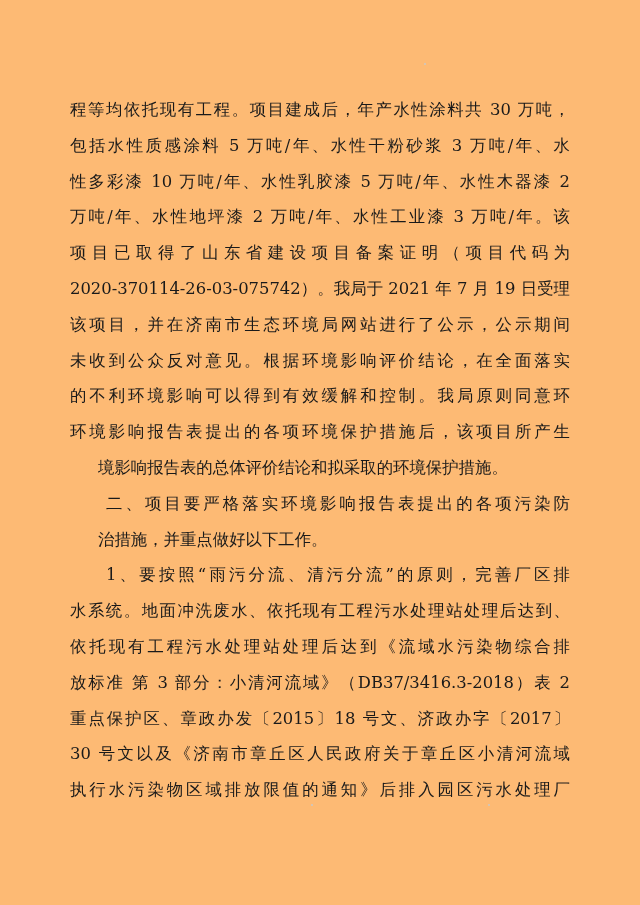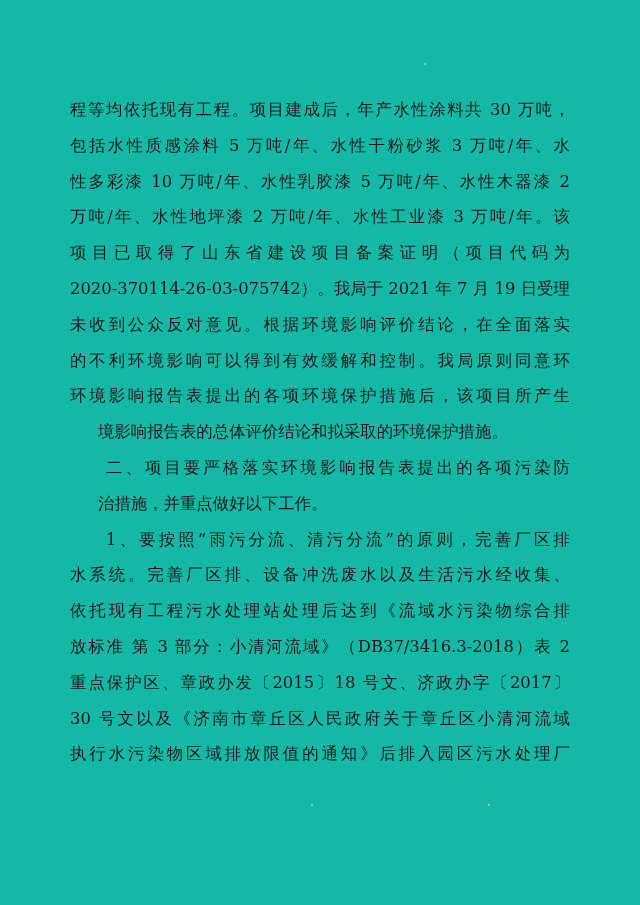--- a/index.html
+++ b/index.html
@@ -12,21 +12,21 @@
       height: 905px;
       position: relative;
       overflow: hidden;
       font-family: "DejaVu Serif", "Liberation Serif", serif;
       color: #1a1a1a;
     }
     .page {
       position: absolute;
       left: 0; top: 0;
       width: 640px; height: 905px;
-      background: #14b8a6;
+      background: #fdba74;
     }
     .content {
       position: absolute;
       left: 70px;
       top: 92px;
       width: 500px;
     }
     .line {
       display: block;
       height: 35.8px;
@@ -57,34 +57,35 @@
 <div class="page">
   <div class="content">
 
     <div>
       <span class="line">程等均依托现有工程。项目建成后，年产水性涂料共 30 万吨，</span>
       <span class="line">包括水性质感涂料 5 万吨/年、水性干粉砂浆 3 万吨/年、水</span>
       <span class="line">性多彩漆 10 万吨/年、水性乳胶漆 5 万吨/年、水性木器漆 2</span>
       <span class="line">万吨/年、水性地坪漆 2 万吨/年、水性工业漆 3 万吨/年。该</span>
       <span class="line">项目已取得了山东省建设项目备案证明（项目代码为</span>
       <span class="line">2020-370114-26-03-075742）。我局于 2021 年 7 月 19 日受理</span>
+      <span class="line">该项目，并在济南市生态环境局网站进行了公示，公示期间</span>
       <span class="line">未收到公众反对意见。根据环境影响评价结论，在全面落实</span>
       <span class="line">的不利环境影响可以得到有效缓解和控制。我局原则同意环</span>
       <span class="line">环境影响报告表提出的各项环境保护措施后，该项目所产生</span>
       <span class="line last">境影响报告表的总体评价结论和拟采取的环境保护措施。</span>
     </div>
 
     <div>
       <span class="line indent">二、项目要严格落实环境影响报告表提出的各项污染防</span>
       <span class="line last">治措施，并重点做好以下工作。</span>
     </div>
 
     <div>
       <span class="line indent">1、要按照“雨污分流、清污分流”的原则，完善厂区排</span>
-      <span class="line">水系统。完善厂区排、设备冲洗废水以及生活污水经收集、</span>
+      <span class="line">水系统。地面冲洗废水、依托现有工程污水处理站处理后达到、</span>
       <span class="line">依托现有工程污水处理站处理后达到《流域水污染物综合排</span>
       <span class="line">放标准 第 3 部分：小清河流域》（DB37/3416.3-2018）表 2</span>
       <span class="line">重点保护区、章政办发〔2015〕18 号文、济政办字〔2017〕</span>
       <span class="line">30 号文以及《济南市章丘区人民政府关于章丘区小清河流域</span>
       <span class="line">执行水污染物区域排放限值的通知》后排入园区污水处理厂</span>
     </div>
 
 
   </div>
 

